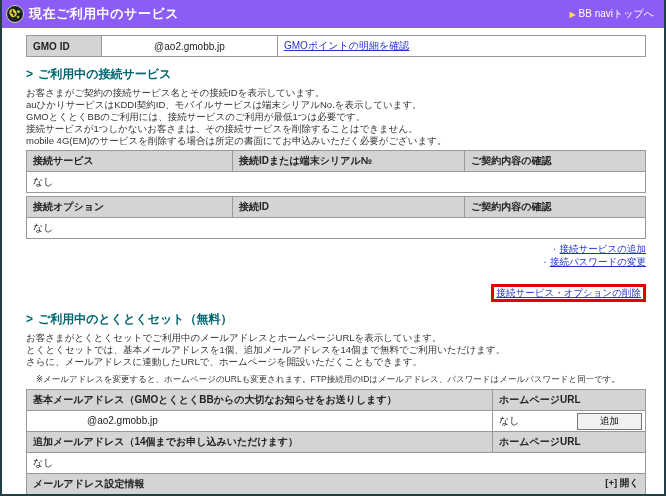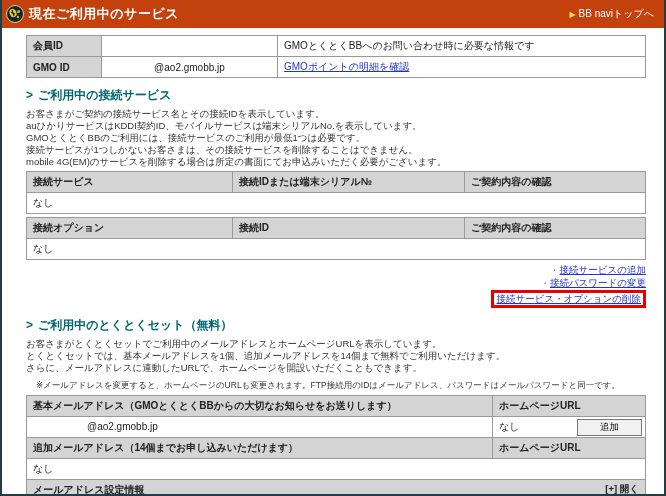--- a/index.html
+++ b/index.html
@@ -4,21 +4,21 @@
 <style>
   * { box-sizing: border-box; }
   html,body { margin:0; padding:0; background:#fff; }
   body { font-family:"Liberation Sans","DejaVu Sans",sans-serif; }
   .page {
     width:666px; height:496px; position:relative; background:#fff;
     border:2px solid #223e44; border-top:none; overflow:hidden;
   }
   
   .header {
-    height:28px; background:#c2410c; display:flex; align-items:center;
+    height:28px; background:#8b5cf6; display:flex; align-items:center;
     justify-content:space-between; padding:0 10px 0 4px;
   }
   .header-left { display:flex; align-items:center; gap:5px; }
   .mascot { width:18px; height:18px; flex:0 0 18px; }
   .header-title { color:#ffffff; font-weight:bold; font-size:13px; letter-spacing:.5px; }
   .nav-link { color:#ffffff; font-size:10px; text-decoration:none; cursor:pointer; }
   .nav-arrow { color:#ffe24a; font-size:8px; margin-right:3px; }
 
   .content { padding:7px 18px 0 24px; }
 
@@ -41,21 +41,21 @@
   .desc div { white-space:nowrap; }
   .note { font-size:8.5px; color:#333; margin:6px 0 3px 10px; white-space:nowrap; }
 
   .gap3 { height:3px; }
 
   
   .links-right { text-align:right; font-size:9.5px; line-height:11.5px; margin-top:4px; }
   .links-right .row { display:block; }
   .bullet { color:#2233cc; font-size:8px; margin-right:1px; }
   .red-box {
-    display:inline-block; border:3px solid #e60000; padding:0 2px; margin-top:1px;
+    display:inline-block; border:3px solid #e60000; padding:0 2px; margin-top:16px;
   }
 
   
   .mail-basic-value { padding-left:60px !important; }
   .url-cell { position:relative; }
   .add-btn {
     position:absolute; right:3px; top:2px; font-size:9.5px; padding:1px 22px;
     background:#f1f1f1; border:1px solid #777; cursor:pointer;
     font-family:"Liberation Sans","DejaVu Sans",sans-serif;
   }
@@ -78,25 +78,20 @@
       </svg>
       <span class="header-title">現在ご利用中のサービス</span>
     </div>
     <a class="nav-link"><span class="nav-arrow">▶</span><span>BB naviトップへ</span></a>
   </div>
 
   <div class="content">
 
     <table class="tbl">
       <tbody>
-          <tr>
-        <td class="cell-gray id-col1">会員ID</td>
-        <td class="id-col2"></td>
-        <td>GMOとくとくBBへのお問い合わせ時に必要な情報です</td>
-      </tr>
       <tr>
         <td class="cell-gray id-col1">GMO ID</td>
         <td class="id-col2">@ao2.gmobb.jp</td>
         <td><a class="blue-link">GMOポイントの明細を確認</a></td>
       </tr>
     </tbody>
       </table>
 
     <div class="section-title">
       <span class="gt">&gt;</span><span>ご利用中の接続サービス</span>

